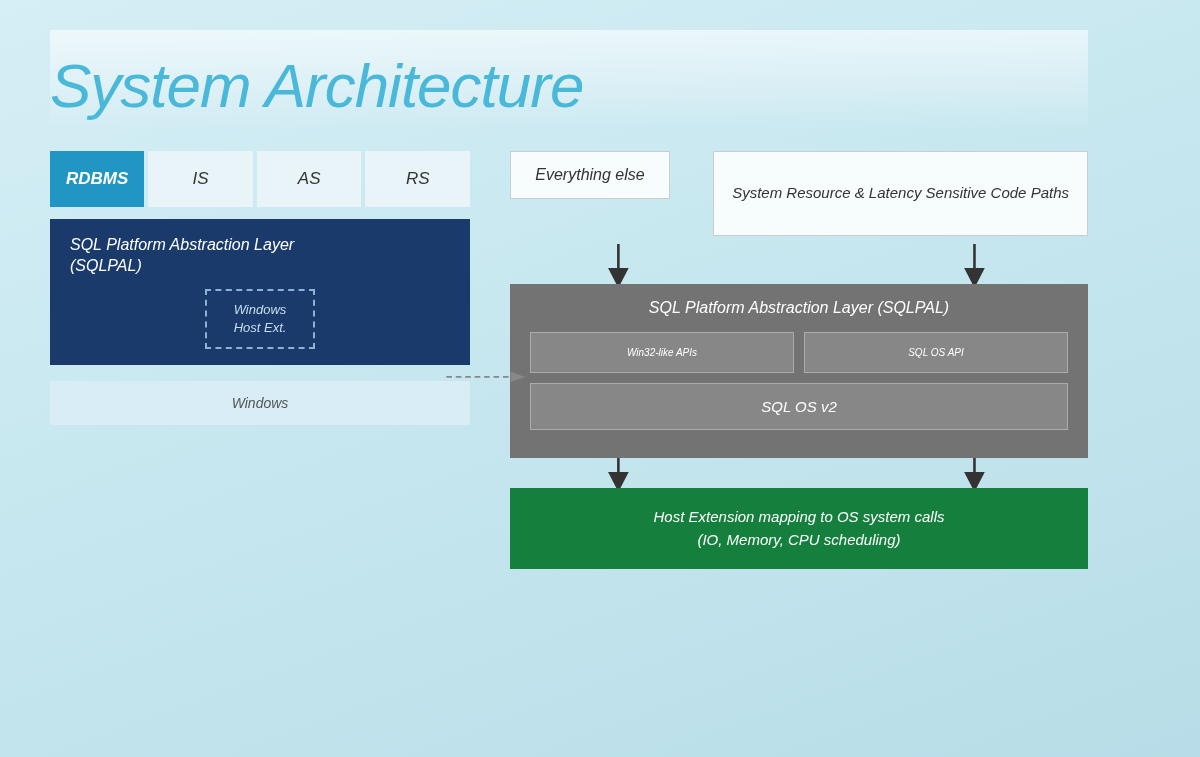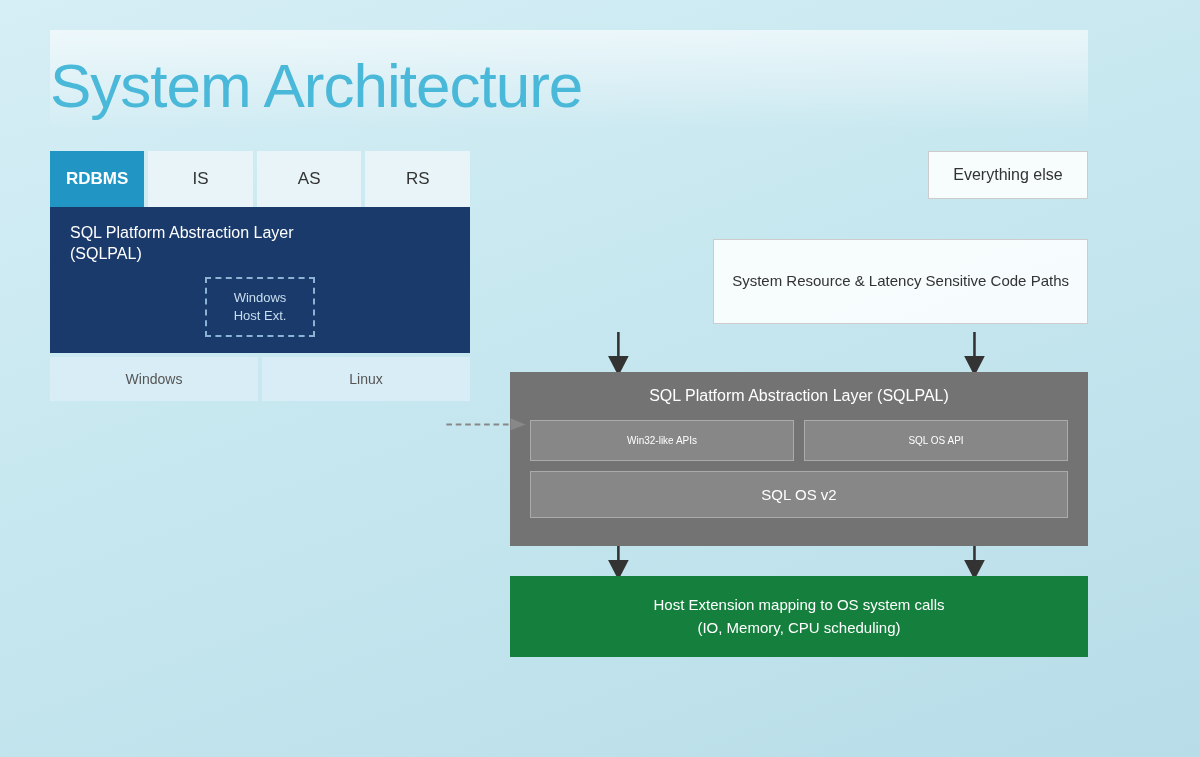--- a/index.html
+++ b/index.html
@@ -11,41 +11,42 @@
       font-family: 'Segoe UI', Arial, sans-serif;
       overflow: hidden;
       position: relative;
     }
 
     .slide-container {
       width: 1138px;
       height: 757px;
       position: relative;
       padding: 30px 50px 30px 50px;
+      font-style: italic;
     }
 
     
     .title-area {
       background: linear-gradient(to bottom, rgba(255,255,255,0.6) 0%, rgba(200,232,242,0.0) 100%);
       padding: 20px 0 10px 0;
       margin-bottom: 20px;
     }
 
     .slide-title {
       font-size: 62px;
       font-weight: 300;
       color: #4ab8d8;
       letter-spacing: -1px;
     }
 
     
     .left-diagram {
       display: flex;
       flex-direction: column;
-      gap: 0;
+      gap: 12px;
       width: 420px;
       flex-shrink: 0;
     }
 
     .top-boxes {
       display: flex;
       flex-direction: row;
       gap: 4px;
       margin-bottom: 0;
     }
@@ -201,22 +202,22 @@
     .right-wrapper {
       position: relative;
       display: flex;
       flex-direction: column;
       flex: 1;
       gap: 0;
     }
 
     .callout-row {
       display: flex;
-      flex-direction: column;
-      align-items: flex-end;
+      flex-direction: row;
+      align-items: flex-start;
       gap: 20px;
       margin-bottom: 8px;
       width: 100%;
     }
 
     .spacer-arrow {
       height: 40px;
       width: 100%;
       position: relative;
     }
@@ -281,21 +282,20 @@
         <div class="sqlpal-left-title">
           SQL Platform Abstraction Layer<br>(SQLPAL)
         </div>
         <div class="host-ext-boxes">
           <div class="host-ext-box">Windows<br>Host Ext.</div>
         </div>
       </div>
 
       <div class="os-boxes">
         <div class="os-box">Windows</div>
-        <div class="os-box">Linux</div>
       </div>
 
     </div>
 
     <div class="right-wrapper">
 
       <div class="callout-row">
         <div class="callout-everything">Everything else</div>
         <div style="flex:1"></div>
         <div class="callout-resource">

